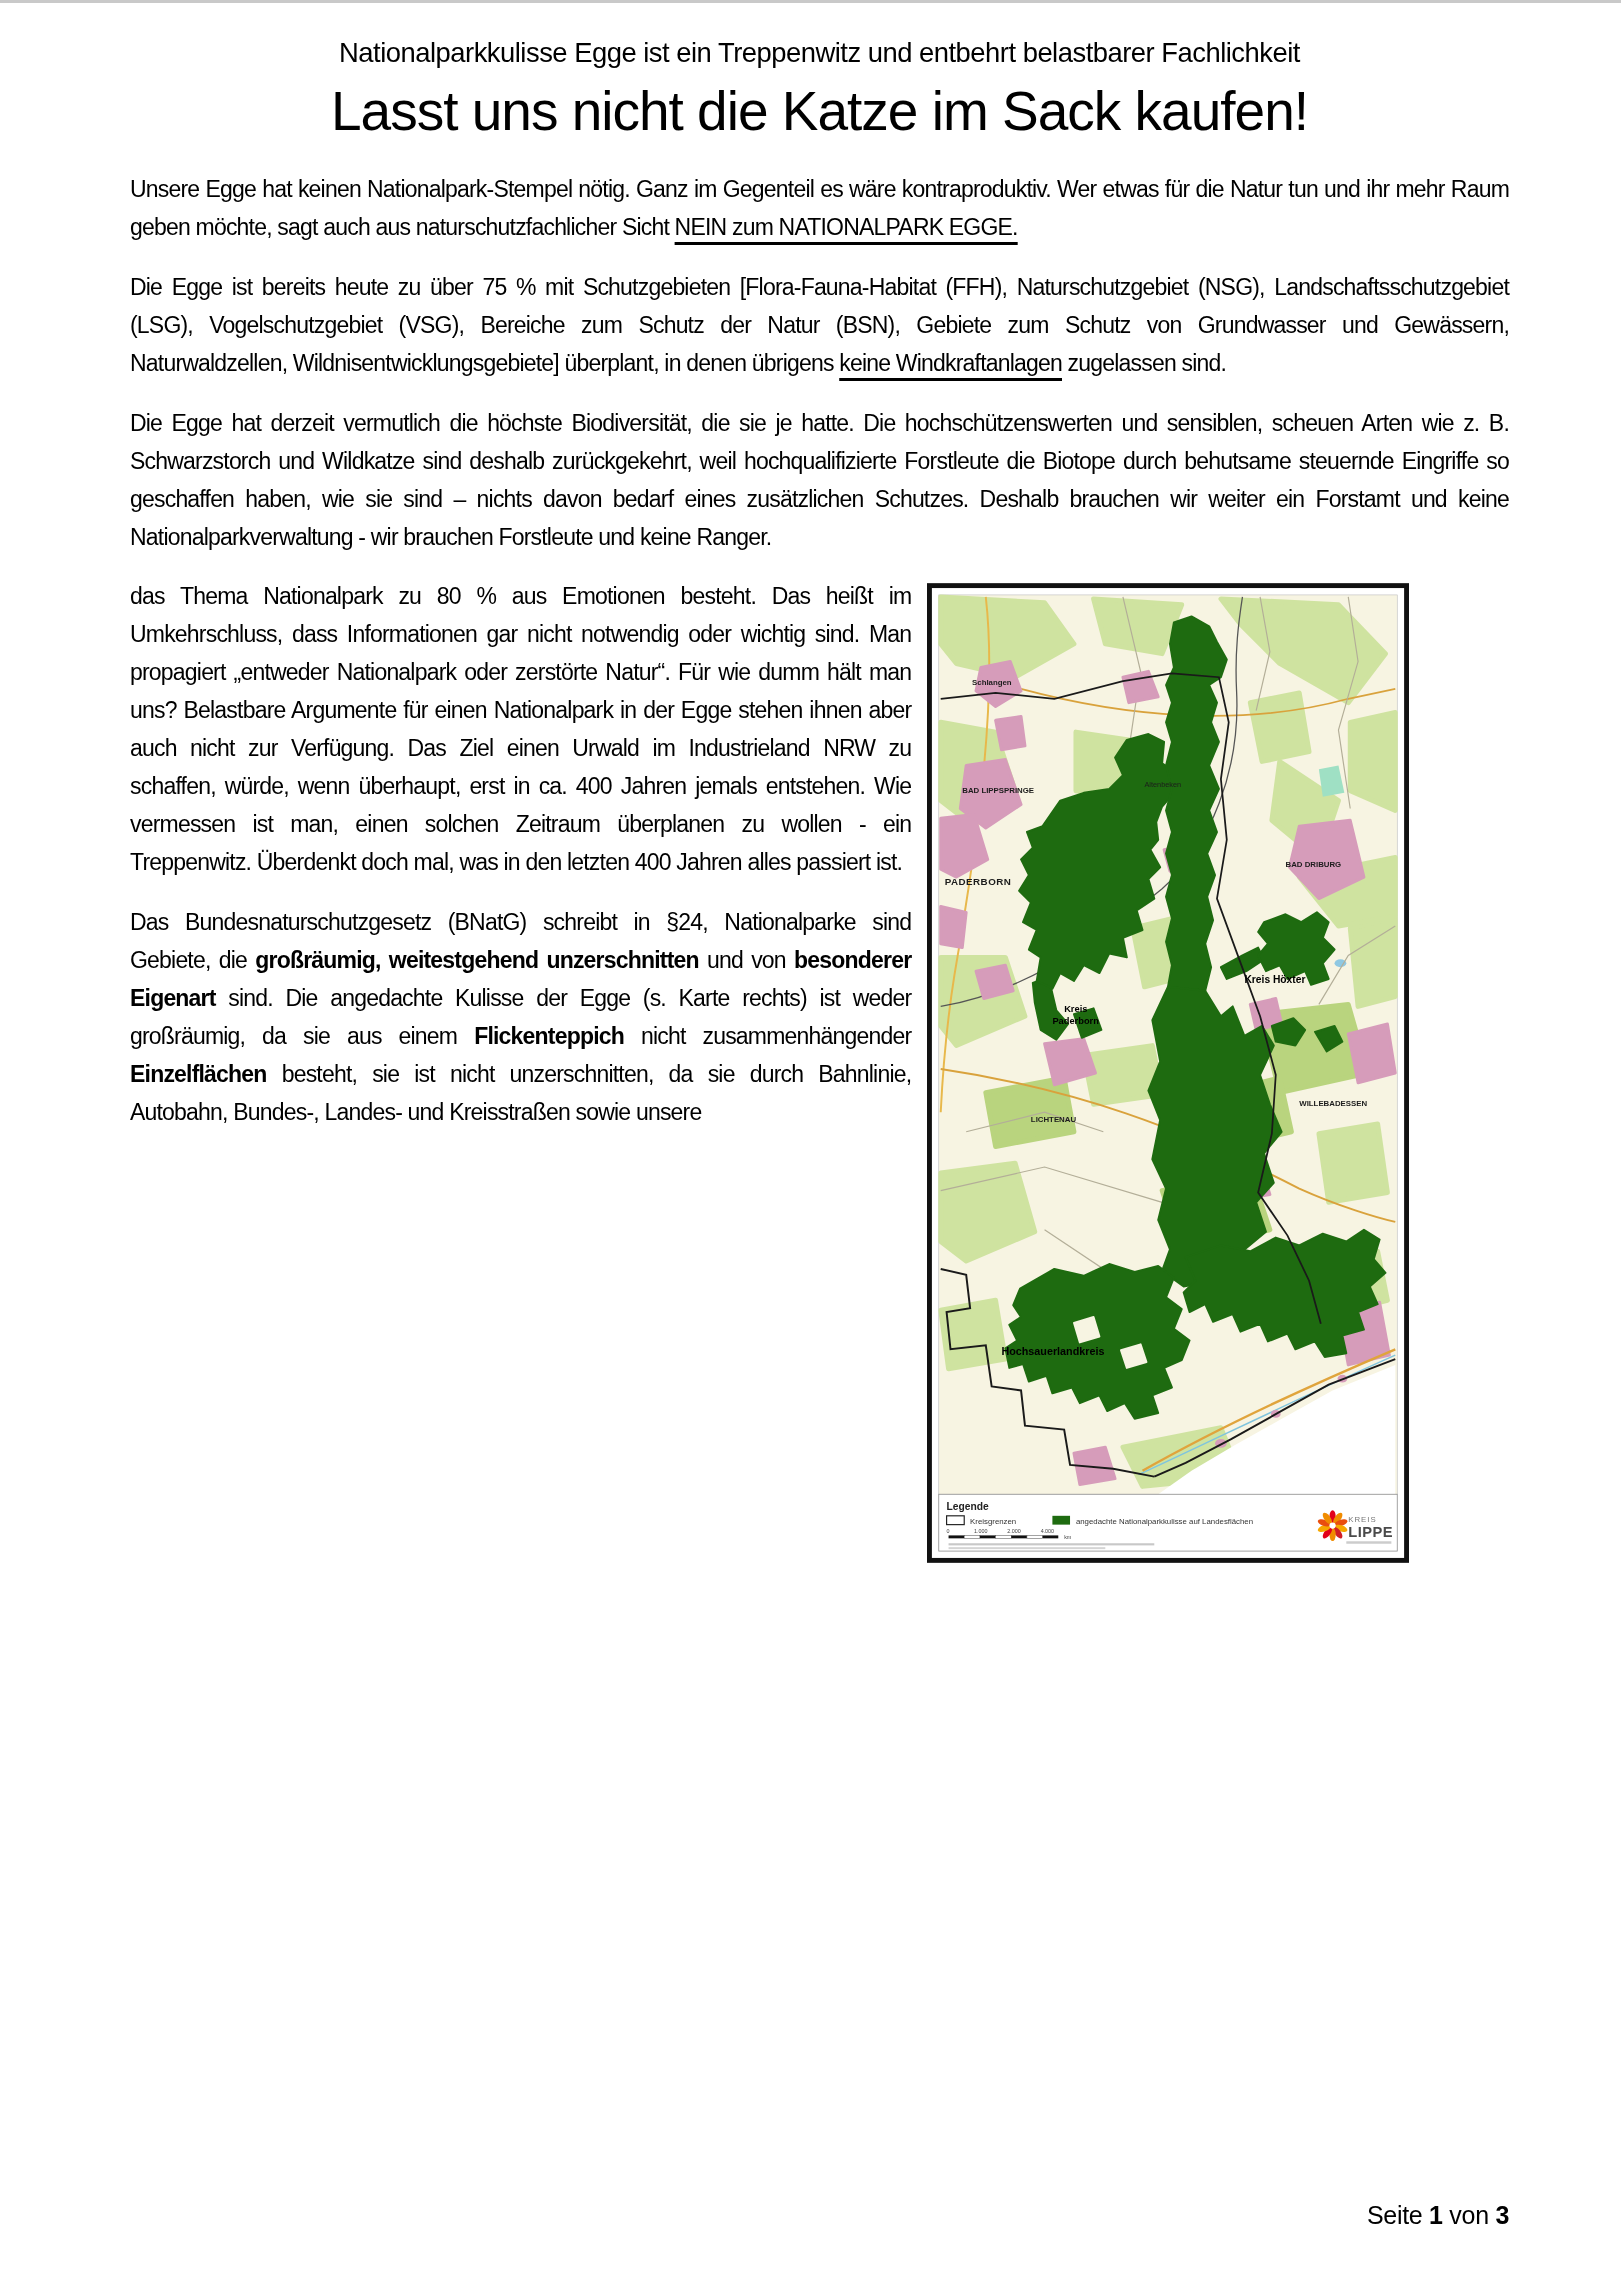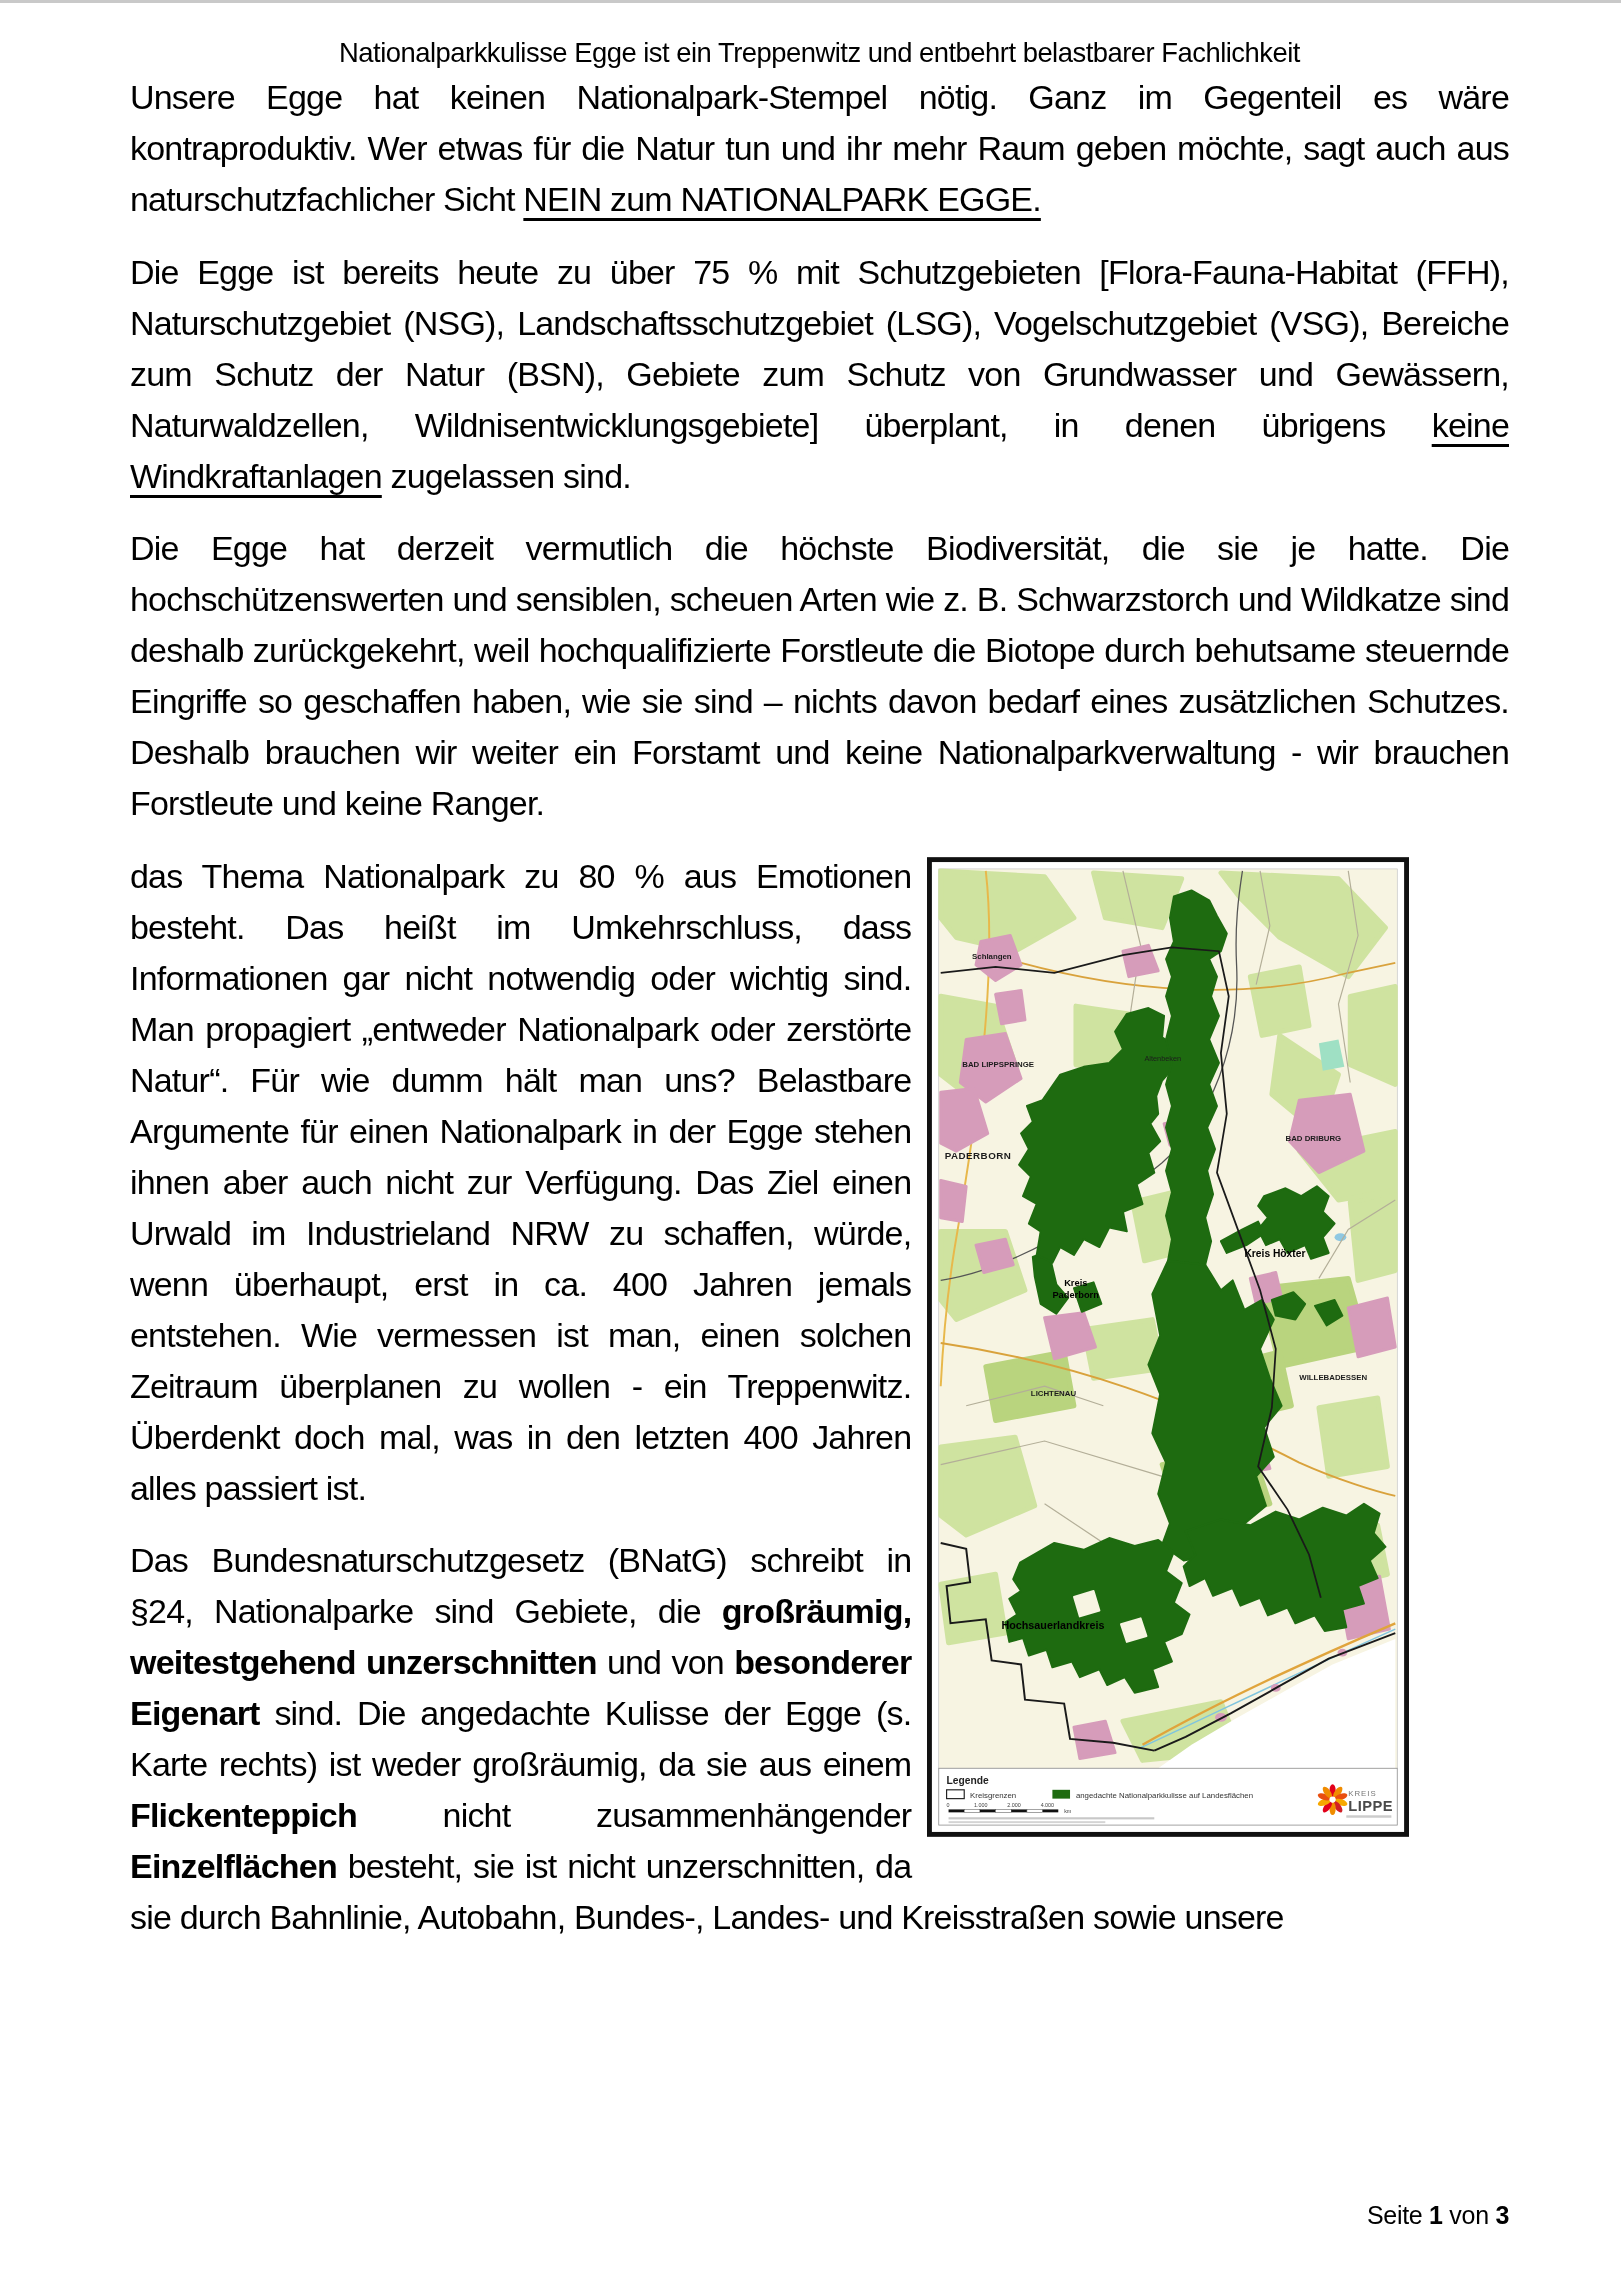--- a/index.html
+++ b/index.html
@@ -2,41 +2,42 @@
 <html><head>
 <meta charset="utf-8">
 <style>
   html,body{margin:0;padding:0;background:#fff;}
   .page{position:relative;width:1621px;height:2293px;background:#fff;overflow:hidden;
         font-family:"Liberation Sans",sans-serif;color:#000000;}
   .scan-edge{position:absolute;top:0;left:0;width:100%;height:2.9px;background:#c9c9c9;}
   .content{padding:33px 112px 0 130px;}
   .kicker{text-align:center;font-size:27.4px;line-height:39px;letter-spacing:-0.5px;}
   .title{text-align:center;font-size:55px;line-height:67px;margin:5.9px 0 25.5px;letter-spacing:-1px;font-weight:normal;}
-  .para{font-size:34px;line-height:51px;text-align:justify;letter-spacing:-0.8px;margin:0 0 21.6px;hyphens:none;}
+  .para{font-size:23px;line-height:38px;text-align:justify;letter-spacing:-0.8px;margin:0 0 21.6px;hyphens:none;}
   .para .i{}
   .para .u{text-decoration:underline;text-decoration-thickness:2.9px;text-underline-offset:6.9px;}
   .para b{font-weight:bold;}
   .p4a{margin-bottom:0;text-align-last:justify;}
   .p4b{margin-top:8px;}
   .p5{margin-bottom:4px;}
   .map-fig{float:right;width:582px;margin:5.9px 0 13.7px 15.7px;padding:0;}
   .wrap::after{content:"";display:block;clear:both;}
   .footer{position:absolute;top:2201px;right:112px;font-size:25px;letter-spacing:-0.3px;}
   .footer b{font-weight:bold;}
   svg text{font-family:"Liberation Sans",sans-serif;}
 </style>
 </head>
 <body>
 
 <div class="page">
   <div class="scan-edge"></div>
   <div class="content">
 
     <div class="kicker">Nationalparkkulisse Egge ist ein Treppenwitz und entbehrt belastbarer Fachlichkeit</div>
+    <div class="title">Lasst uns nicht die Katze im Sack kaufen!</div>
 
     <p class="para"><span>Unsere Egge hat keinen Nationalpark-Stempel nötig. Ganz im Gegenteil es wäre kontraproduktiv. Wer etwas für die Natur tun und ihr mehr Raum geben möchte, sagt auch aus naturschutzfachlicher Sicht </span><span class="u">NEIN zum NATIONALPARK EGGE.</span></p>
 
     <p class="para"><span>Die Egge ist bereits heute zu über 75 % mit Schutzgebieten </span><span class="i">[Flora-Fauna-Habitat (FFH), Naturschutzgebiet (NSG), Landschaftsschutzgebiet (LSG), Vogelschutzgebiet (VSG), Bereiche zum Schutz der Natur (BSN), Gebiete zum Schutz von Grundwasser und Gewässern, Naturwaldzellen, Wildnisentwicklungsgebiete]</span><span> überplant, in denen übrigens </span><span class="u">keine Windkraftanlagen</span><span> zugelassen sind.</span></p>
 
     <p class="para">Die Egge hat derzeit vermutlich die höchste Biodiversität, die sie je hatte. Die hochschützenswerten und sensiblen, scheuen Arten wie z. B. Schwarzstorch und Wildkatze sind deshalb zurückgekehrt, weil hochqualifizierte Forstleute die Biotope durch behutsame steuernde Eingriffe so geschaffen haben, wie sie sind – nichts davon bedarf eines zusätzlichen Schutzes. Deshalb brauchen wir weiter ein Forstamt und keine Nationalparkverwaltung - wir brauchen Forstleute und keine Ranger.</p>
 
 
     <div class="wrap">
 

